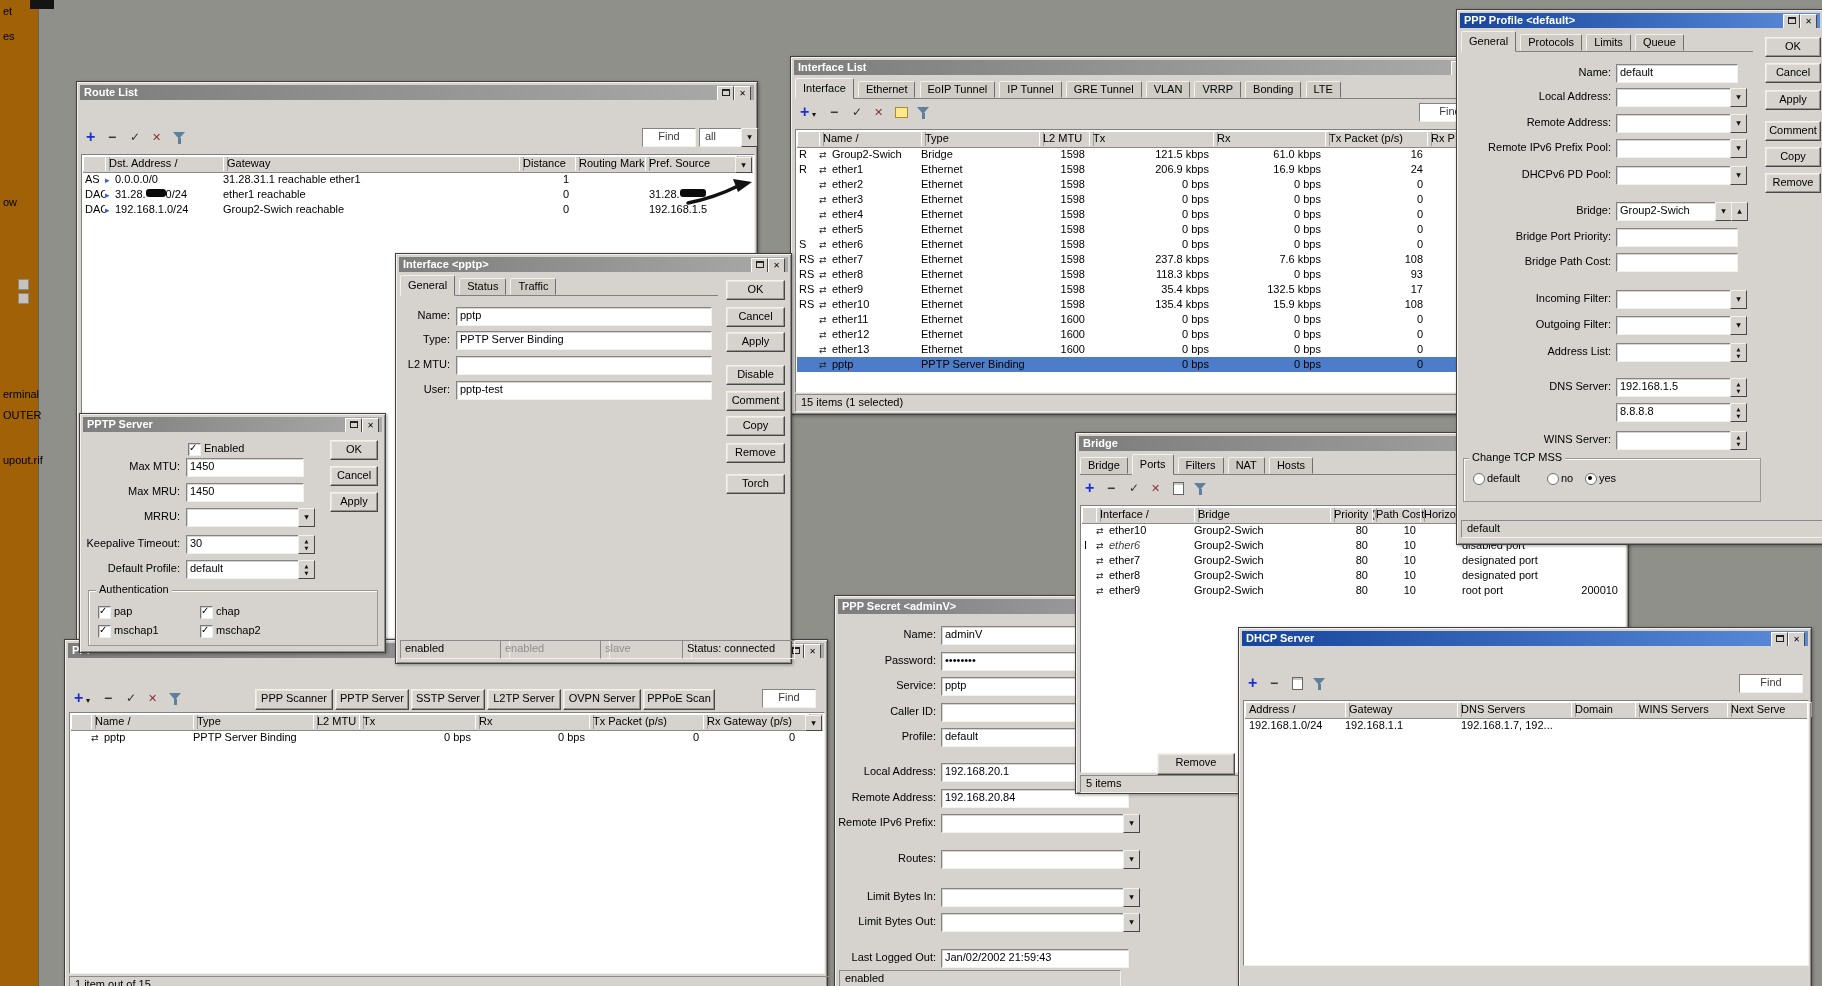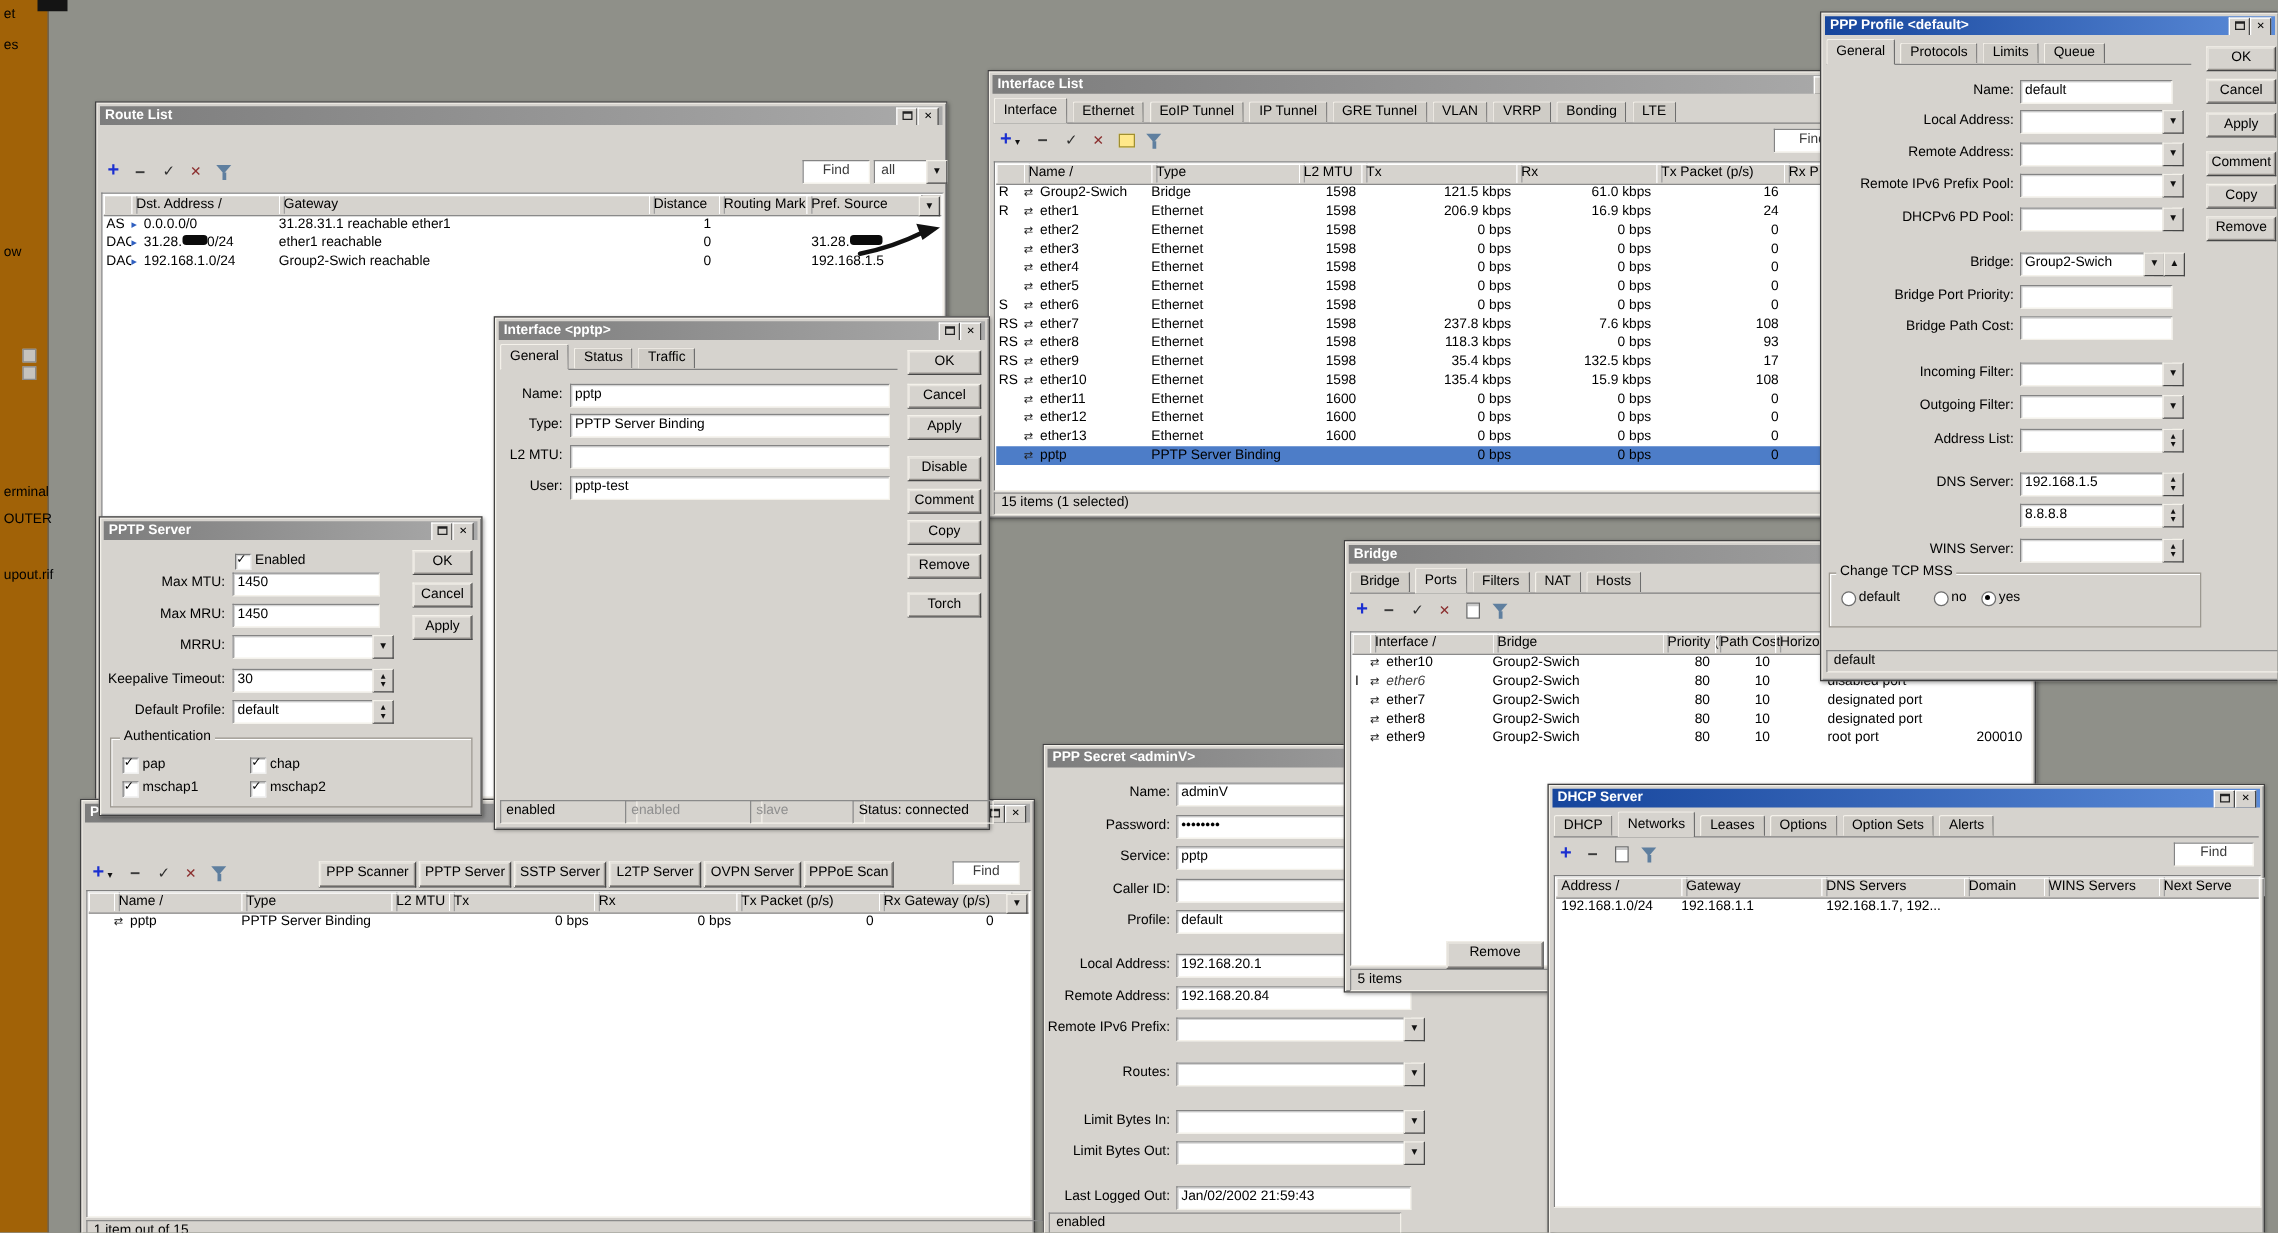--- a/index.html
+++ b/index.html
@@ -571,28 +571,20 @@
 </div>
 
 <span class="btn" style="left:1157px;top:753px;width:76px;height:20px;z-index:55">Remove</span>
 
 <div class="win" style="left:1238px;top:627px;width:572px;height:360px;z-index:60">
   <div class="tbar act">
     <span>DHCP Server</span>
     <span class="tb max" style="right:20px"></span>
     <span class="tb cls" style="right:3px"></span>
   </div>
-  <div class="tabs" style="left:4px;top:21px;width:564px">
-    <span class="tab">DHCP</span>
-    <span class="tab on">Networks</span>
-    <span class="tab">Leases</span>
-    <span class="tab">Options</span>
-    <span class="tab">Option Sets</span>
-    <span class="tab">Alerts</span>
-  </div>
   <div class="tbrow" style="left:6px;top:46px;width:560px">
     <span class="tbi ico-plus" style="left:0"></span>
     <span class="tbi ico-minus" style="left:22px"></span>
     <span class="tbi ico-sheet" style="left:44px"></span>
     <span class="tbi ico-funnel" style="left:66px"></span>
     <span class="findbox" style="left:494px;width:62px">Find</span>
   </div>
   <div class="list" style="left:4px;top:72px;width:564px;height:264px">
     <div class="lhead">
       <span class="hc" style="left:0;width:100px">Address /</span>

